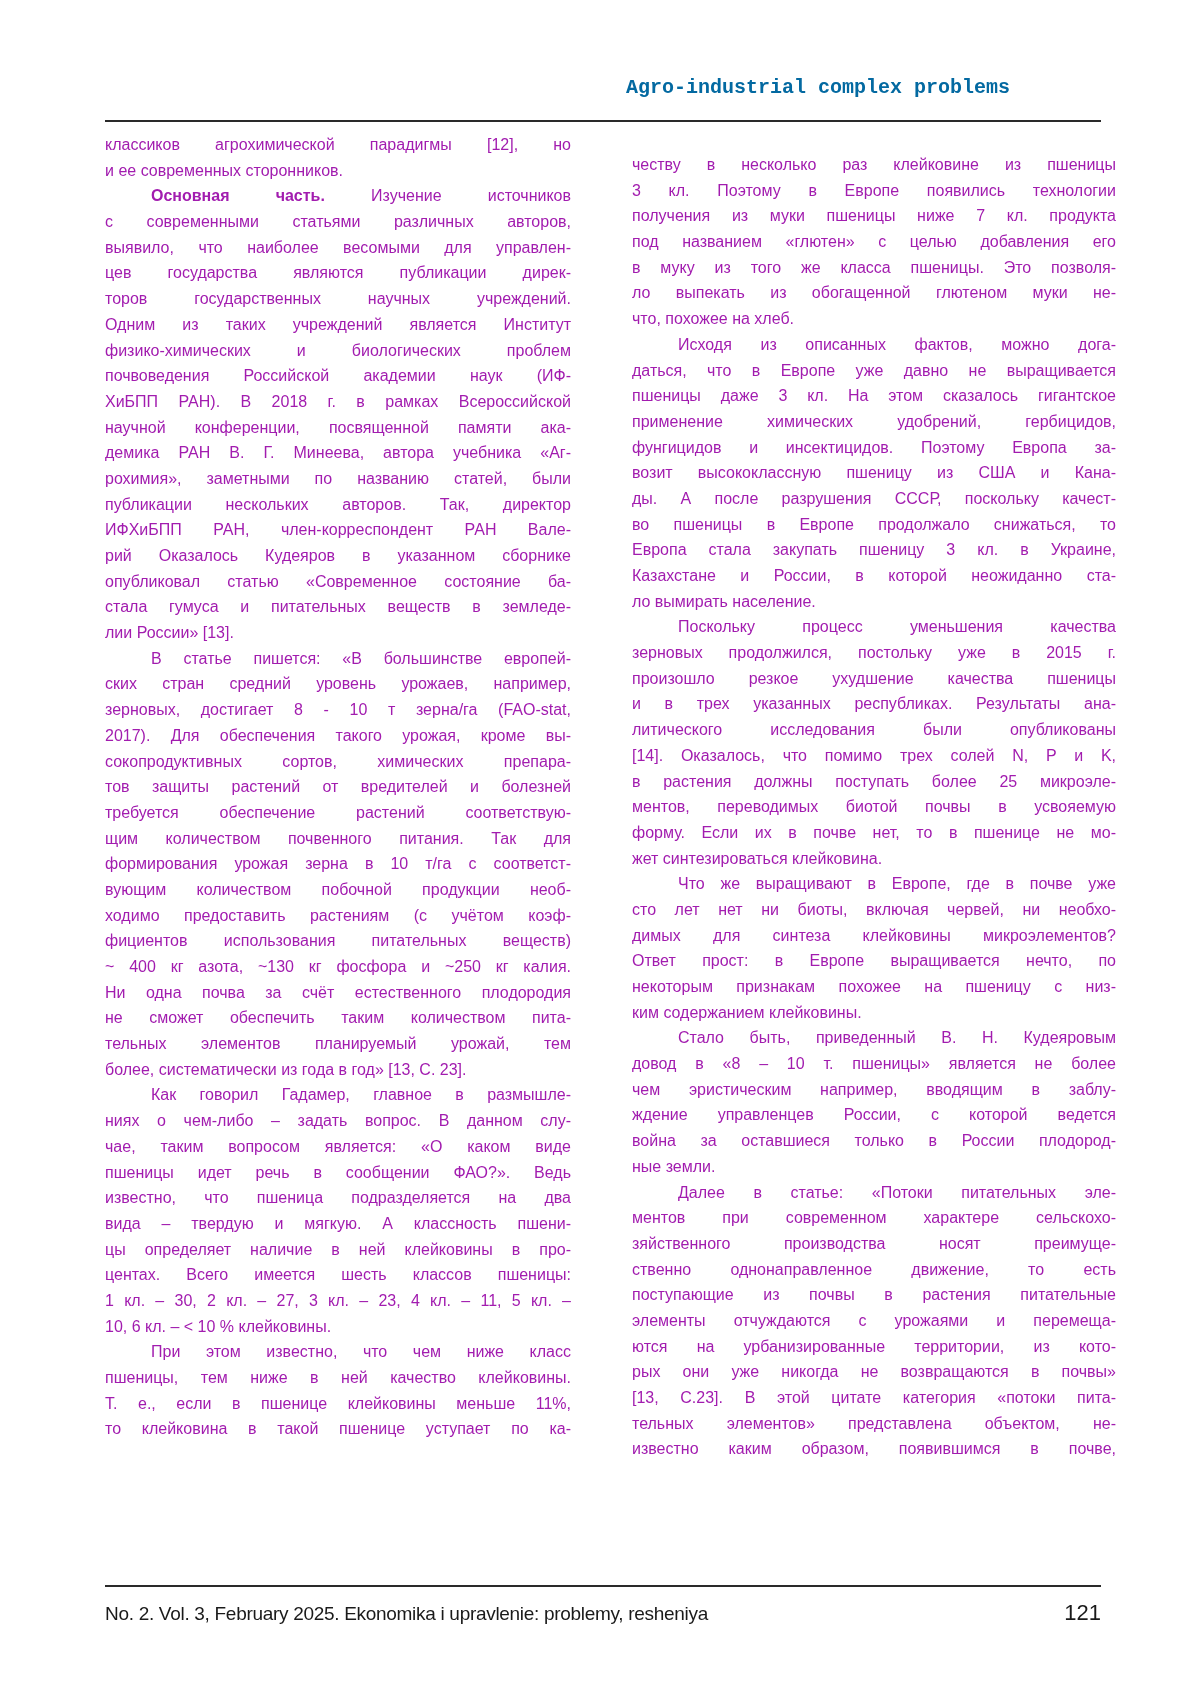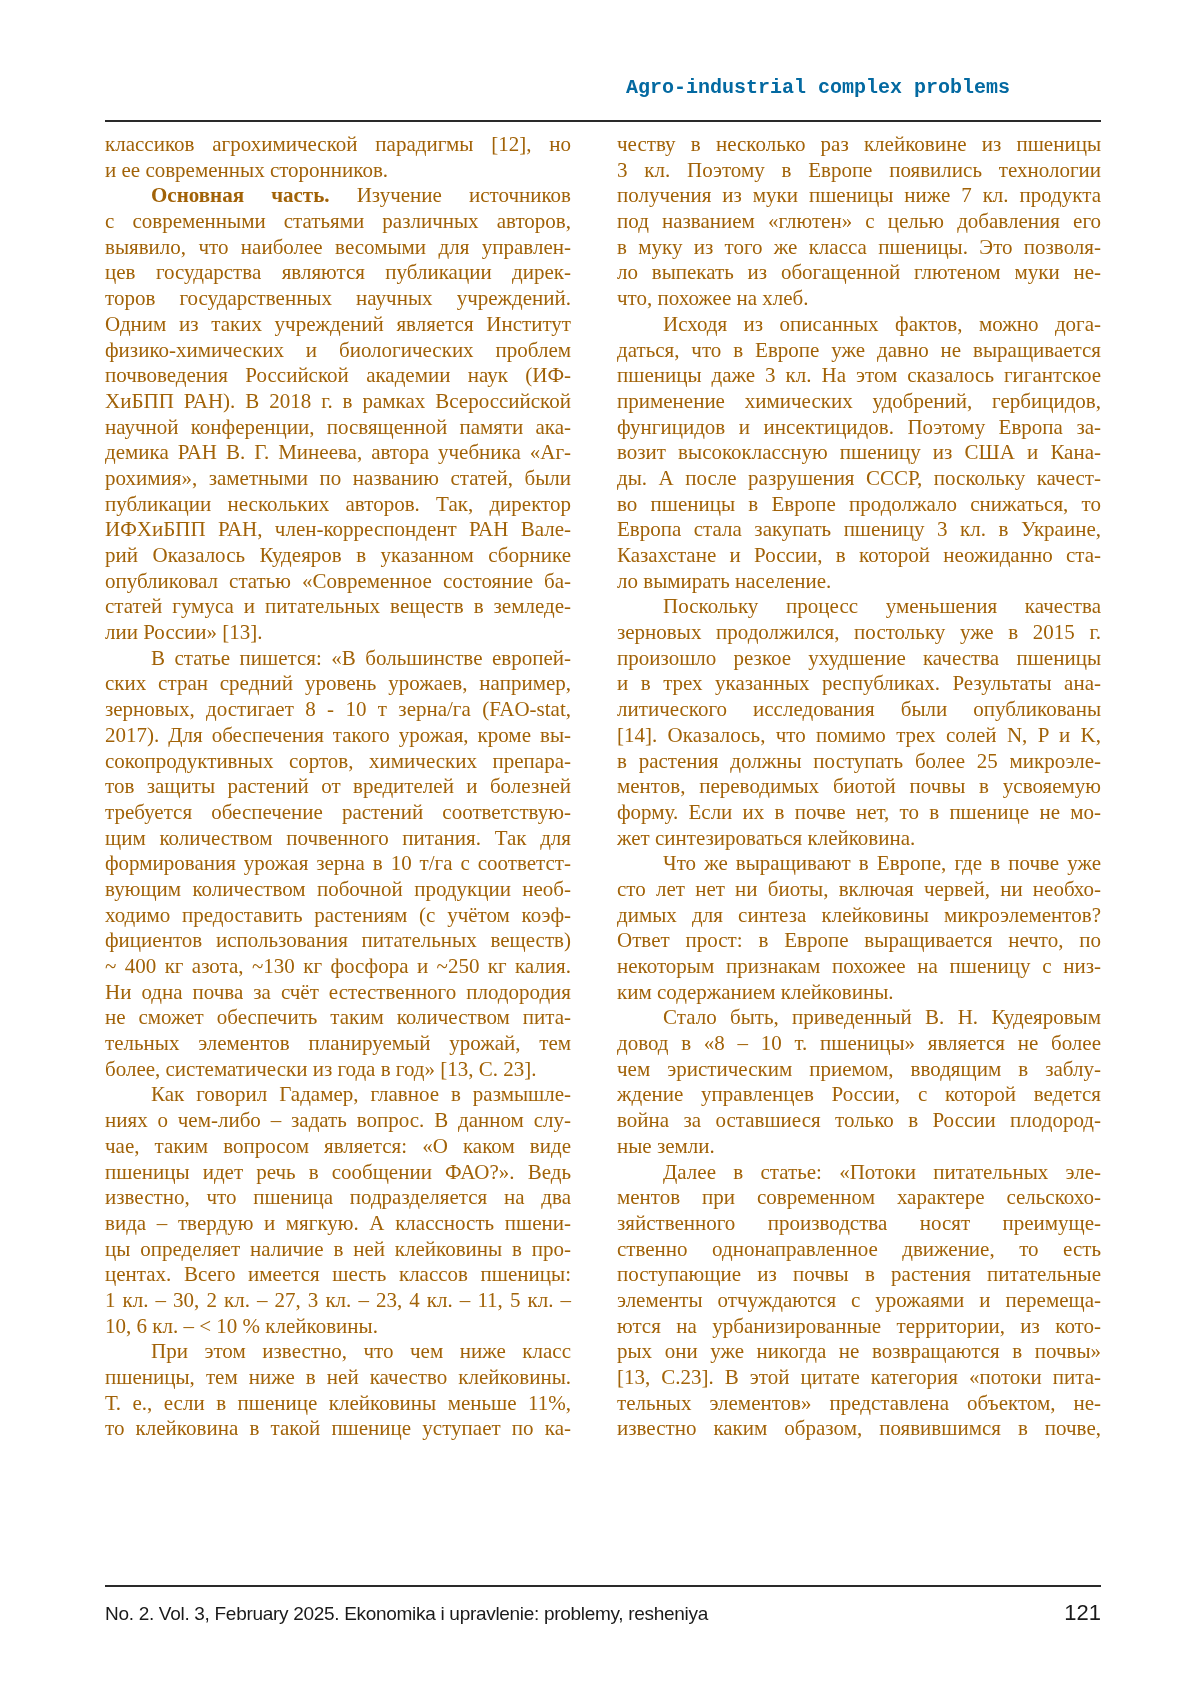--- a/index.html
+++ b/index.html
@@ -7,25 +7,25 @@
   .header-title {
     position: absolute; top: 76px; right: 190px;
     font-family: Liberation Mono, monospace; font-weight: bold; font-size: 20px; color: #0369a1;
     white-space: nowrap;
   }
   .rule { position: absolute; left: 105px; width: 996px; height: 2px; background: #2a2a2a; }
   .rule-top { top: 120px; }
   .rule-bottom { top: 1585px; }
   .column {
     position: absolute; top: 132px; width: 466px;
-    font-family: Liberation Serif, serif; font-size: 21px; line-height: 25.7px;
-    text-align: justify; color: #a16207;
+    font-family: Liberation Sans, sans-serif; font-size: 16px; line-height: 25.7px;
+    text-align: justify; color: #a21caf;
   }
   .col-left { left: 105px; }
-  .col-right { left: 617px; width: 484px; }
+  .col-right { left: 632px; width: 484px; margin-top: 20px; }
   .line { display: block; height: 25.7px; white-space: nowrap; text-align-last: justify; text-align: justify; }
   .line.last { text-align-last: left; }
   .line.indent { padding-left: 46px; }
   .bold { font-weight: bold; }
   .footer-text {
     position: absolute; top: 1603px; left: 105px;
     font-family: "Liberation Sans", sans-serif; font-size: 19px; color: #1a1a1a; letter-spacing: -0.3px;
   }
   .page-number {
     position: absolute; top: 1600px; right: 99px;
@@ -51,21 +51,21 @@
       <span class="line">физико-химических и биологических проблем</span>
       <span class="line">почвоведения Российской академии наук (ИФ-</span>
       <span class="line">ХиБПП РАН). В 2018 г. в рамках Всероссийской</span>
       <span class="line">научной конференции, посвященной памяти ака-</span>
       <span class="line">демика РАН В. Г. Минеева, автора учебника «Аг-</span>
       <span class="line">рохимия», заметными по названию статей, были</span>
       <span class="line">публикации нескольких авторов. Так, директор</span>
       <span class="line">ИФХиБПП РАН, член-корреспондент РАН Вале-</span>
       <span class="line">рий Оказалось Кудеяров в указанном сборнике</span>
       <span class="line">опубликовал статью «Современное состояние ба-</span>
-      <span class="line">статей гумуса и питательных веществ в земледе-</span>
+      <span class="line">стала гумуса и питательных веществ в земледе-</span>
       <span class="line last">лии России» [13].</span>
       <span class="line indent">В статье пишется: «В большинстве европей-</span>
       <span class="line">ских стран средний уровень урожаев, например,</span>
       <span class="line">зерновых, достигает 8 - 10 т зерна/га (FAO-stat,</span>
       <span class="line">2017). Для обеспечения такого урожая, кроме вы-</span>
       <span class="line">сокопродуктивных сортов, химических препара-</span>
       <span class="line">тов защиты растений от вредителей и болезней</span>
       <span class="line">требуется обеспечение растений соответствую-</span>
       <span class="line">щим количеством почвенного питания. Так для</span>
       <span class="line">формирования урожая зерна в 10 т/га с соответст-</span>
@@ -122,21 +122,21 @@
       <span class="line">форму. Если их в почве нет, то в пшенице не мо-</span>
       <span class="line last">жет синтезироваться клейковина.</span>
       <span class="line indent">Что же выращивают в Европе, где в почве уже</span>
       <span class="line">сто лет нет ни биоты, включая червей, ни необхо-</span>
       <span class="line">димых для синтеза клейковины микроэлементов?</span>
       <span class="line">Ответ прост: в Европе выращивается нечто, по</span>
       <span class="line">некоторым признакам похожее на пшеницу с низ-</span>
       <span class="line last">ким содержанием клейковины.</span>
       <span class="line indent">Стало быть, приведенный В. Н. Кудеяровым</span>
       <span class="line">довод в «8 – 10 т. пшеницы» является не более</span>
-      <span class="line">чем эристическим приемом, вводящим в заблу-</span>
+      <span class="line">чем эристическим например, вводящим в заблу-</span>
       <span class="line">ждение управленцев России, с которой ведется</span>
       <span class="line">война за оставшиеся только в России плодород-</span>
       <span class="line last">ные земли.</span>
       <span class="line indent">Далее в статье: «Потоки питательных эле-</span>
       <span class="line">ментов при современном характере сельскохо-</span>
       <span class="line">зяйственного производства носят преимуще-</span>
       <span class="line">ственно однонаправленное движение, то есть</span>
       <span class="line">поступающие из почвы в растения питательные</span>
       <span class="line">элементы отчуждаются с урожаями и перемеща-</span>
       <span class="line">ются на урбанизированные территории, из кото-</span>

